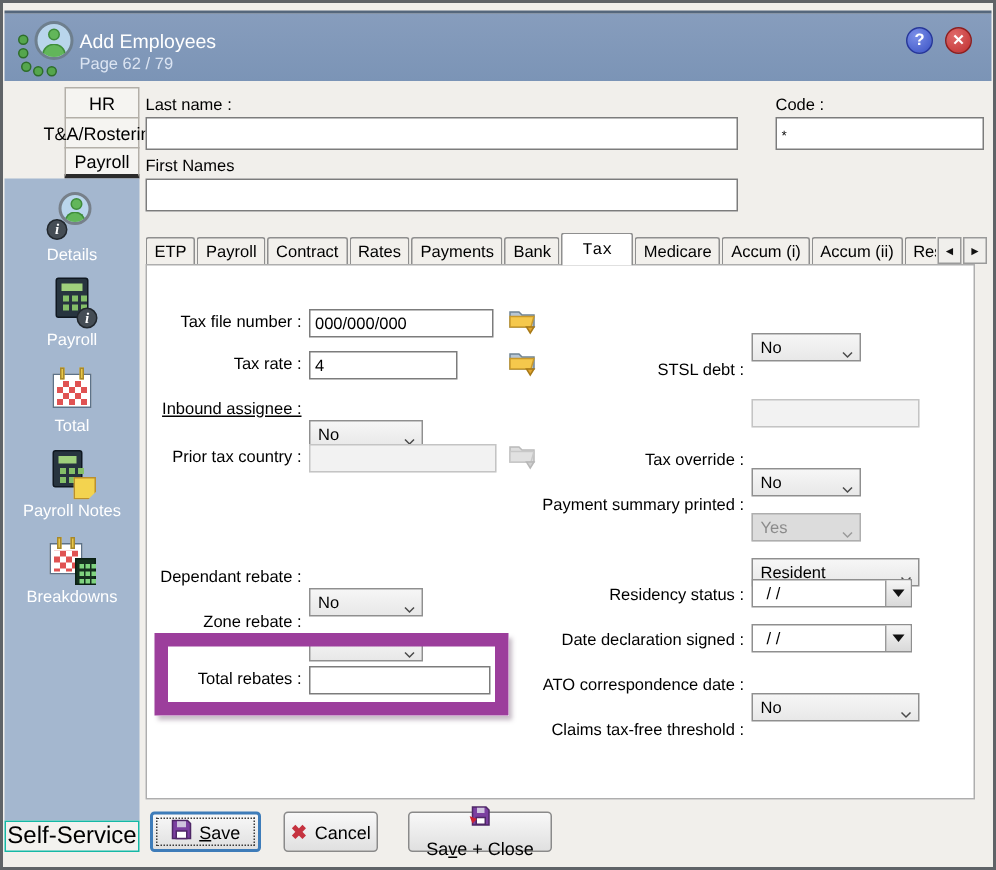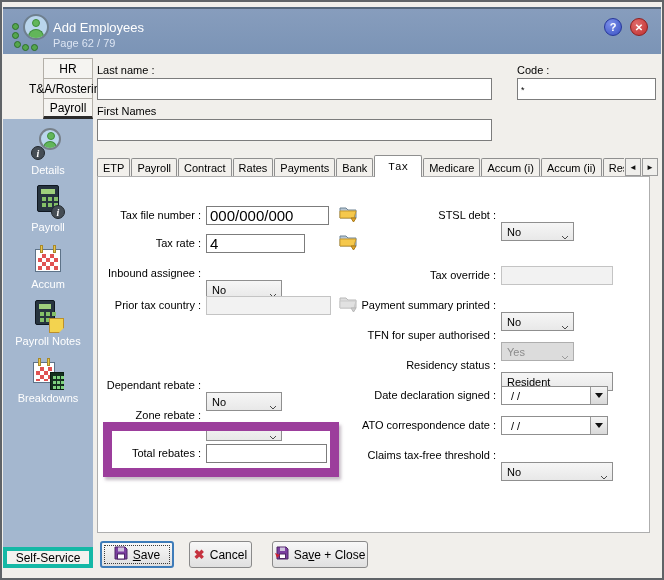--- a/index.html
+++ b/index.html
@@ -34,22 +34,22 @@
   .sidebar { position:absolute; left:3px; top:58px; width:90px; height:510px;
              display:flex; flex-direction:column; }
   .module-tab { height:21px; background:#f5f4f1; border:1px solid #b3afa8; margin-top:-1px;
                 font-size:12px; color:#000; display:flex; align-items:center; justify-content:center;margin-left:40px; }
   .module-tab:first-child { margin-top:0; }
   .module-tab.selected { border-bottom:3px solid #2b2b2b; }
   .side-blue { flex:1; background:#a4b7cf; padding-top:9px;
                display:flex; flex-direction:column; align-items:center; }
   .side-item { display:flex; flex-direction:column; align-items:center; margin-bottom:9px; }
   .side-item .cap { font-size:11px; color:#ffffff; margin-top:2px; }
-  .bottom-tab { height:21px; background:#f3f2ef; border:4px solid #14b8a6;
-                font-size:12px; display:flex; align-items:center; justify-content:center; }
+  .bottom-tab { height:21px; background:#f3f2ef; border:1px solid #14b8a6;
+                font-size:16px; display:flex; align-items:center; justify-content:center; }
 
   
   .ic { position:relative; width:38px; height:34px; }
   .cir { position:absolute; left:10px; top:0; width:22px; height:22px; border-radius:50%;
          background:#bad6ec; border:2px solid #77808a; overflow:hidden; }
   .cir .h { position:absolute; left:6px; top:2px; width:8px; height:8px; border-radius:50%;
             background:#62b65a; border:1px solid #3f8c3b; }
   .cir .b { position:absolute; left:2px; top:11px; width:14px; height:9px;
             border-radius:7px 7px 0 0; background:#62b65a; border:1px solid #3f8c3b; border-bottom:none; }
   .badge { position:absolute; width:14px; height:14px; border-radius:50%; background:#454d55;
@@ -67,42 +67,42 @@
   .cal .pin1{ left:4px; } .cal .pin2{ right:4px; }
   .note { position:absolute; right:3px; bottom:0; width:15px; height:15px; background:#f3d34f;
           border:1px solid #bb8f2d; clip-path:polygon(0 0,100% 0,100% 65%,65% 100%,0 100%); }
   .minicalc { position:absolute; right:3px; bottom:0; width:14px; height:18px;
               background:#15301f; border:1px solid #0a1f12; }
   .minicalc::after { content:""; position:absolute; left:2px; top:3px; width:3px; height:3px; background:#7fd37f;
               box-shadow:4px 0 #7fd37f,8px 0 #7fd37f,0 5px #7fd37f,4px 5px #7fd37f,8px 5px #7fd37f,0 10px #7fd37f,4px 10px #7fd37f,8px 10px #7fd37f; }
 
   
   .lbl { position:absolute; font-size:11px; color:#000; white-space:nowrap; }
-  .tb { position:absolute; border:1px solid #7c7c7c; background:#fff; font-size:15px;
+  .tb { position:absolute; border:1px solid #7c7c7c; background:#fff; font-size:11px;
         padding:1px 3px; font-family:"Liberation Sans", sans-serif; color:#000; }
   .tb:disabled, .tb.dis { background:#f2f2f2; border-color:#c4c4c4; color:#9a9a9a; }
   .code-tb { font-size:9px; padding-top:2px; }
 
   
   .tabrow { position:absolute; left:97px; top:155px; width:527px; height:22px;
             display:flex; align-items:flex-start; overflow:hidden; z-index:3; white-space:nowrap; }
   .tab { margin-top:3px; height:18px; padding:0 5px; margin-right:1px; font-size:11px;
          background:#f2f0ec; border:1px solid #8f8f8f; border-bottom:none; border-radius:2px 2px 0 0;
          display:flex; align-items:center; flex:0 0 auto; }
   .tab.active { margin-top:0; height:22px; background:#ffffff; padding:0 13px; position:relative; z-index:4;font-family:Liberation Mono, monospace; }
   .tsb { position:absolute; top:158px; width:16px; height:18px; background:#f0efec;
          border:1px solid #9a9a9a; font-size:8px; color:#111;
          display:flex; align-items:center; justify-content:center; }
   .tsb.left { left:625px; } .tsb.right { left:642px; }
 
   
   .panel { position:absolute; left:97px; top:176px; width:553px; height:357px;
            background:#ffffff; border:1px solid #aeaeae; z-index:2; }
   .fl-label { position:absolute; left:3px; width:100px; text-align:right; font-size:11px; white-space:nowrap; }
-  .fr-label { position:absolute; left:198px; width:200px; text-align:right; font-size:11px; white-space:nowrap; }
+  .fr-label { position:absolute; left:198px; width:200px; text-align:right; font-size:11px; white-space:nowrap;margin-top:32px; }
   .combo { border:1px solid #8f8f8f; background:linear-gradient(#f6f6f6,#e8e8e8);
            display:flex; align-items:center; padding:0 0 0 5px; position:absolute; height:19px; font-size:11px;margin-top:16px; }
   .combo .chev { position:absolute; right:4px; top:7px; }
   .combo.dis { background:#dcdcdc; border-color:#aeaeae; color:#8b8b8b; }
   .datecombo { position:absolute; height:19px; border:1px solid #8f8f8f; background:#fff;
                font-size:11px; display:flex; align-items:center; padding-left:9px; }
   .datecombo .dbtn { position:absolute; right:0; top:0; width:17px; height:17px;
                background:linear-gradient(#f5f5f5,#d9d9d9); border-left:1px solid #9a9a9a;
                display:flex; align-items:center; justify-content:center; }
   .tri { width:0; height:0; border-left:4px solid transparent; border-right:4px solid transparent;
@@ -115,21 +115,21 @@
               border:9px solid #9c3e9c; z-index:6; box-shadow:2px 3px 3px rgba(90,60,90,.35); }
 
   
   .btn { position:absolute; top:541px; height:27px; background:linear-gradient(#f8f8f8,#e0e0e0);
          border:1px solid #8a8a8a; border-radius:3px; font-size:12px; color:#000;
          display:flex; align-items:center; justify-content:center; gap:5px; }
   .btn .u { text-decoration:underline; }
   .btn-save { left:100px; width:74px; border:2px solid #3e7cb9; }
   .btn-save::after { content:""; position:absolute; inset:2px; border:1px dotted #3c3c3c; }
   .btn-cancel { left:189px; width:63px; }
-  .btn-saveclose { left:272px; width:96px; }
+  .btn-saveclose { left:272px; width:96px;flex-direction:column; }
   .xicon { color:#c5323f; font-size:13px; font-weight:bold; line-height:1; }
 </style>
 </head>
 <body>
 
 <div class="window">
 
   <div class="titlebar">
     <div class="logo">
       <i class="dot d1"></i>
@@ -176,21 +176,21 @@
         <span class="cap">Payroll</span>
       </div>
       <div class="side-item">
         <span class="ic">
           <span class="cal" style="left:6px;top:7px;width:26px;height:23px;">
               <i class="pin1"></i>
               <i class="pin2"></i>
               <i class="grid"></i>
             </span>
         </span>
-        <span class="cap">Accum</span>
+        <span class="cap">Total</span>
       </div>
       <div class="side-item">
         <span class="ic">
           <span class="calc" style="left:6px;top:1px;width:20px;height:25px;"></span>
           <span class="note"></span>
         </span>
         <span class="cap">Payroll Notes</span>
       </div>
       <div class="side-item">
         <span class="ic">
@@ -250,21 +250,21 @@
     <div class="fl-label" style="top:60px;">Tax rate :</div>
     <input class="tb" style="left: 108px; top: 57px; width: 99px; height: 19px;" value="4">
     <span class="lookup" style="left:240px;top:55px;">
       <svg width="20" height="20" viewBox="0 0 20 20">
         <path d="M2 4 h6 l2 2 h8 v8 H2 z" fill="#b7c6d4" stroke="#6f8494"></path>
         <path d="M2 7 h16 l-2 7 H2 z" fill="#f5c84c" stroke="#c9992a"></path>
         <path d="M13 14 h5 l-2.5 4 z" fill="#e3a62f" stroke="#a87a18"></path>
       </svg>
     </span>
 
-    <div class="fl-label" style="top:90px;">Inbound assignee :</div>
+    <div class="fl-label" style="top:90px;text-decoration:underline;">Inbound assignee :</div>
     <div class="combo" style="left:108px;top:87px;width:76px;">
       <span>No</span>
       <span class="chev">
         <svg width="8" height="5">
             <path d="M1 1 L4 4 L7 1" stroke="#4a4a4a" fill="none"></path>
           </svg></span>
     </div>
 
     <div class="fl-label" style="top:122px;">Prior tax country :</div>
     <input class="tb dis" style="left: 108px; top: 119px; width: 125px; height: 19px;" disabled="" value="">
@@ -311,21 +311,20 @@
 
     <div class="fr-label" style="top:122px;">Payment summary printed :</div>
     <div class="combo" style="left:403px;top:119px;width:73px;">
       <span>No</span>
       <span class="chev">
         <svg width="8" height="5">
             <path d="M1 1 L4 4 L7 1" stroke="#4a4a4a" fill="none"></path>
           </svg></span>
     </div>
 
-    <div class="fr-label" style="top:152px;">TFN for super authorised :</div>
     <div class="combo dis" style="left:403px;top:149px;width:73px;">
       <span>Yes</span>
       <span class="chev">
         <svg width="8" height="5">
             <path d="M1 1 L4 4 L7 1" stroke="#9a9a9a" fill="none"></path>
           </svg></span>
     </div>
 
     <div class="fr-label" style="top:182px;">Residency status :</div>
     <div class="combo" style="left:403px;top:179px;width:112px;">

